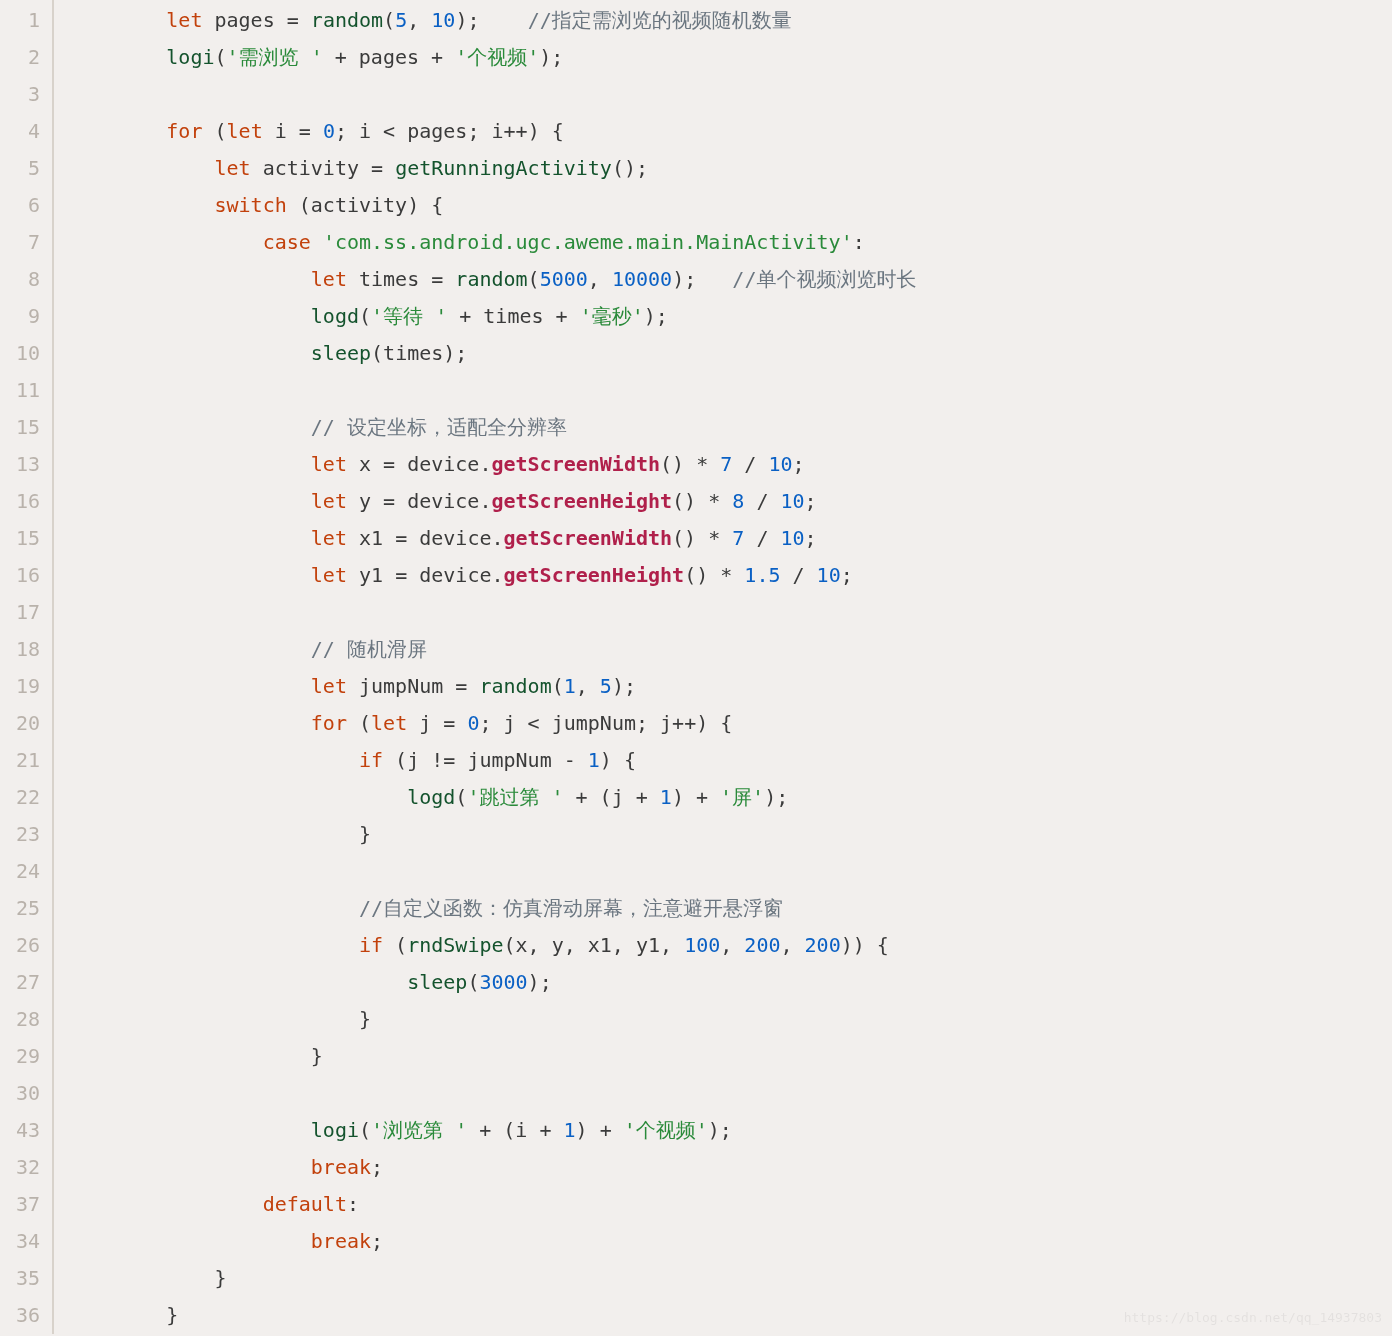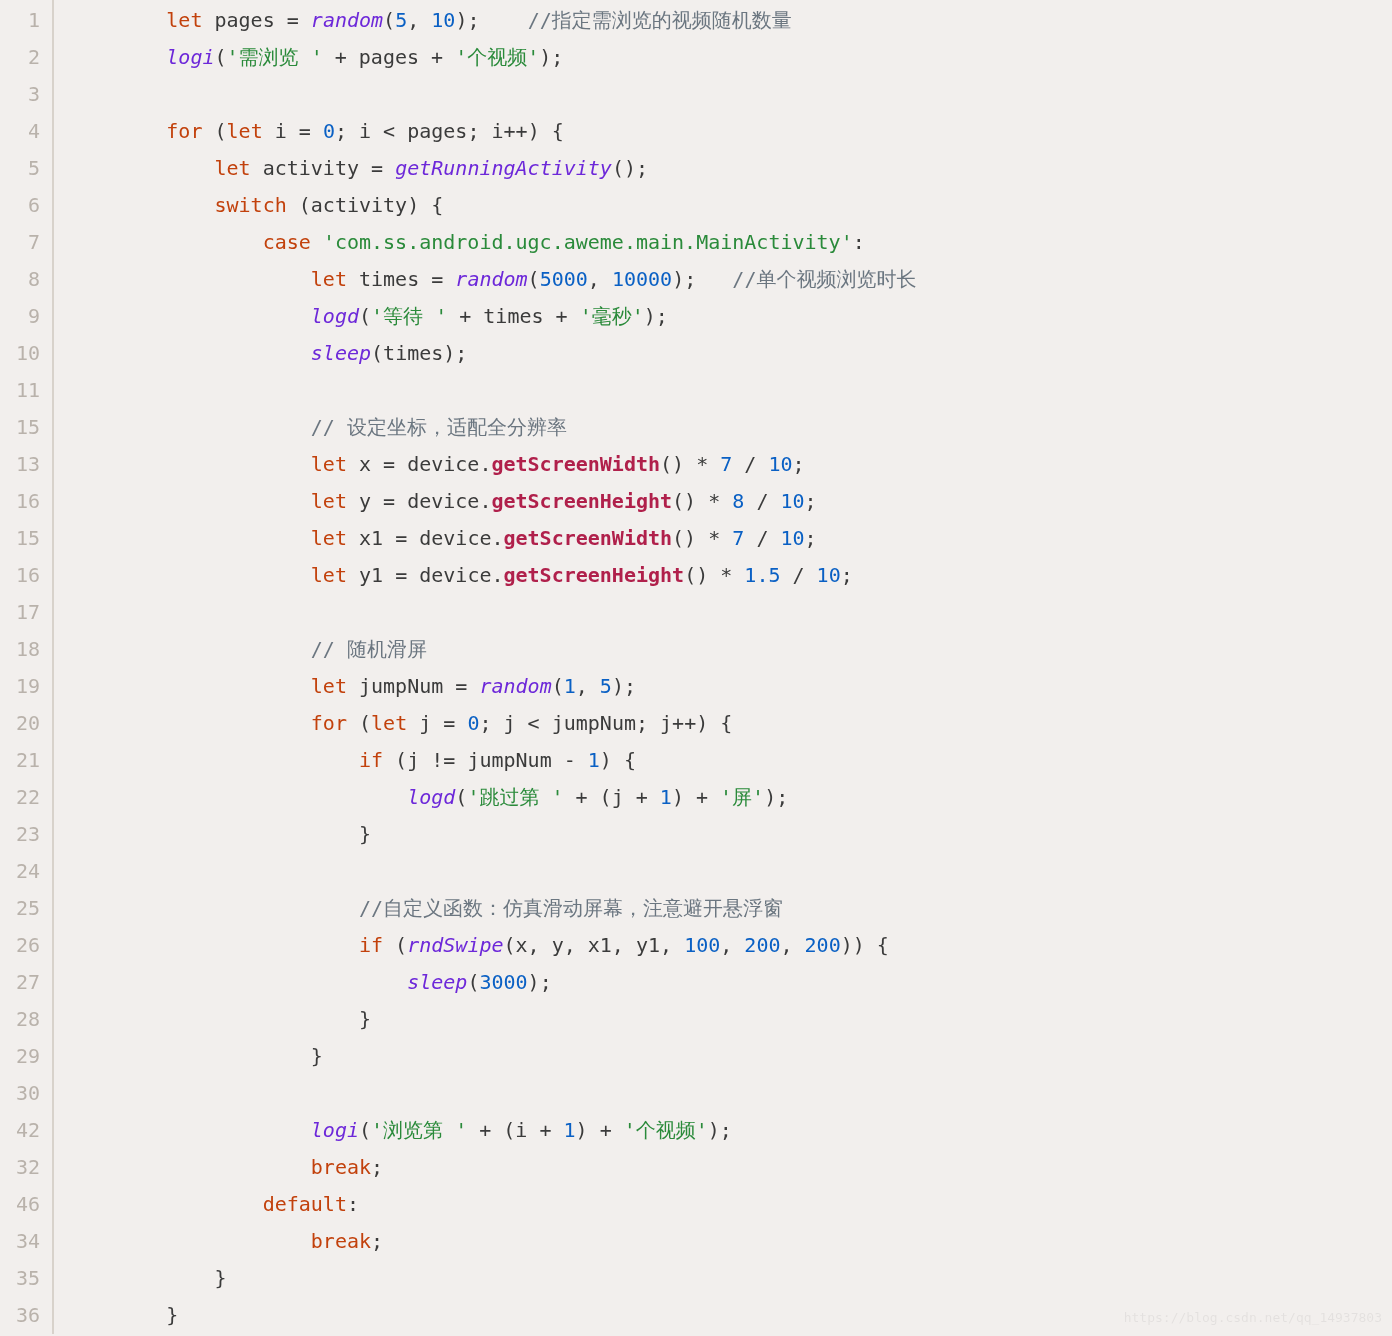--- a/index.html
+++ b/index.html
@@ -27,21 +27,21 @@
 .code {
   padding-left: 16px;
   padding-top: 2px;
   white-space: pre;
   color: #3b3b3b;
 }
 .code div { height: 37px; }
 
 
 .kw { color: #c2410c; }       
-.func { color: #6d28d9; font-style: italic; }     
+.func { color: #14532d; }     
 .str { color: #2a8a3a; margin-top: 23px; }      
 .num { color: #0a60c4; }       
 .op { color: #3b3b3b; }       
 .cm { color: #6b7680; margin-top: 28px; }       
 .prop { color: #b0204b; font-weight: bold; }     
 
 .watermark {
   position: fixed;
   bottom: 6px;
   right: 10px;
@@ -77,23 +77,23 @@
       <div>21</div>
       <div>22</div>
       <div>23</div>
       <div>24</div>
       <div>25</div>
       <div>26</div>
       <div>27</div>
       <div>28</div>
       <div>29</div>
       <div>30</div>
-      <div>42</div>
+      <div>43</div>
       <div>32</div>
-      <div>46</div>
+      <div>37</div>
       <div>34</div>
       <div>35</div>
       <div>36</div>
     </div>
   <div class="code" id="code"><div><span>        </span><span class="kw">let</span><span> pages </span><span class="op">=</span><span> </span><span class="func">random</span><span class="op">(</span><span class="num">5</span><span class="op">, </span><span class="num">10</span><span class="op">);</span><span>    </span><span class="cm">//指定需浏览的视频随机数量</span></div><div><span>        </span><span class="func">logi</span><span class="op">(</span><span class="str">'需浏览 '</span><span> + pages + </span><span class="str">'个视频'</span><span class="op">);</span></div><div><span></span></div><div><span>        </span><span class="kw">for</span><span class="op"> (</span><span class="kw">let</span><span> i </span><span class="op">=</span><span> </span><span class="num">0</span><span>; i </span><span class="op">&lt;</span><span> pages; i</span><span class="op">++</span><span class="op">) {</span></div><div><span>            </span><span class="kw">let</span><span> activity </span><span class="op">=</span><span> </span><span class="func">getRunningActivity</span><span class="op">();</span></div><div><span>            </span><span class="kw">switch</span><span class="op"> (activity) {</span></div><div><span>                </span><span class="kw">case</span><span> </span><span class="str">'com.ss.android.ugc.aweme.main.MainActivity'</span><span class="op">:</span></div><div><span>                    </span><span class="kw">let</span><span> times </span><span class="op">=</span><span> </span><span class="func">random</span><span class="op">(</span><span class="num">5000</span><span class="op">, </span><span class="num">10000</span><span class="op">);</span><span>   </span><span class="cm">//单个视频浏览时长</span></div><div><span>                    </span><span class="func">logd</span><span class="op">(</span><span class="str">'等待 '</span><span> + times + </span><span class="str">'毫秒'</span><span class="op">);</span></div><div><span>                    </span><span class="func">sleep</span><span class="op">(times);</span></div><div><span></span></div><div><span>                    </span><span class="cm">// 设定坐标，适配全分辨率</span></div><div><span>                    </span><span class="kw">let</span><span> x </span><span class="op">=</span><span> device.</span><span class="prop">getScreenWidth</span><span class="op">() </span><span class="op">*</span><span> </span><span class="num">7</span><span> / </span><span class="num">10</span><span class="op">;</span></div><div><span>                    </span><span class="kw">let</span><span> y </span><span class="op">=</span><span> device.</span><span class="prop">getScreenHeight</span><span class="op">() </span><span class="op">*</span><span> </span><span class="num">8</span><span> / </span><span class="num">10</span><span class="op">;</span></div><div><span>                    </span><span class="kw">let</span><span> x1 </span><span class="op">=</span><span> device.</span><span class="prop">getScreenWidth</span><span class="op">() </span><span class="op">*</span><span> </span><span class="num">7</span><span> / </span><span class="num">10</span><span class="op">;</span></div><div><span>                    </span><span class="kw">let</span><span> y1 </span><span class="op">=</span><span> device.</span><span class="prop">getScreenHeight</span><span class="op">() </span><span class="op">*</span><span> </span><span class="num">1.5</span><span> / </span><span class="num">10</span><span class="op">;</span></div><div><span></span></div><div><span>                    </span><span class="cm">// 随机滑屏</span></div><div><span>                    </span><span class="kw">let</span><span> jumpNum </span><span class="op">=</span><span> </span><span class="func">random</span><span class="op">(</span><span class="num">1</span><span class="op">, </span><span class="num">5</span><span class="op">);</span></div><div><span>                    </span><span class="kw">for</span><span class="op"> (</span><span class="kw">let</span><span> j </span><span class="op">=</span><span> </span><span class="num">0</span><span>; j </span><span class="op">&lt;</span><span> jumpNum; j</span><span class="op">++</span><span class="op">) {</span></div><div><span>                        </span><span class="kw">if</span><span class="op"> (j </span><span class="op">!=</span><span> jumpNum </span><span class="op">-</span><span> </span><span class="num">1</span><span class="op">) {</span></div><div><span>                            </span><span class="func">logd</span><span class="op">(</span><span class="str">'跳过第 '</span><span> + (j + </span><span class="num">1</span><span>) + </span><span class="str">'屏'</span><span class="op">);</span></div><div><span class="op">                        }</span></div><div><span></span></div><div><span>                        </span><span class="cm">//自定义函数：仿真滑动屏幕，注意避开悬浮窗</span></div><div><span>                        </span><span class="kw">if</span><span class="op"> (</span><span class="func">rndSwipe</span><span class="op">(x, y, x1, y1, </span><span class="num">100</span><span class="op">, </span><span class="num">200</span><span class="op">, </span><span class="num">200</span><span class="op">)) {</span></div><div><span>                            </span><span class="func">sleep</span><span class="op">(</span><span class="num">3000</span><span class="op">);</span></div><div><span class="op">                        }</span></div><div><span class="op">                    }</span></div><div><span></span></div><div><span>                    </span><span class="func">logi</span><span class="op">(</span><span class="str">'浏览第 '</span><span> + (i + </span><span class="num">1</span><span>) + </span><span class="str">'个视频'</span><span class="op">);</span></div><div><span>                    </span><span class="kw">break</span><span class="op">;</span></div><div><span>                </span><span class="kw">default</span><span class="op">:</span></div><div><span>                    </span><span class="kw">break</span><span class="op">;</span></div><div><span class="op">            }</span></div><div><span class="op">        }</span></div></div>
 </div>
 
 <div class="watermark">https://blog.csdn.net/qq_14937803</div>
 
 </body></html>

